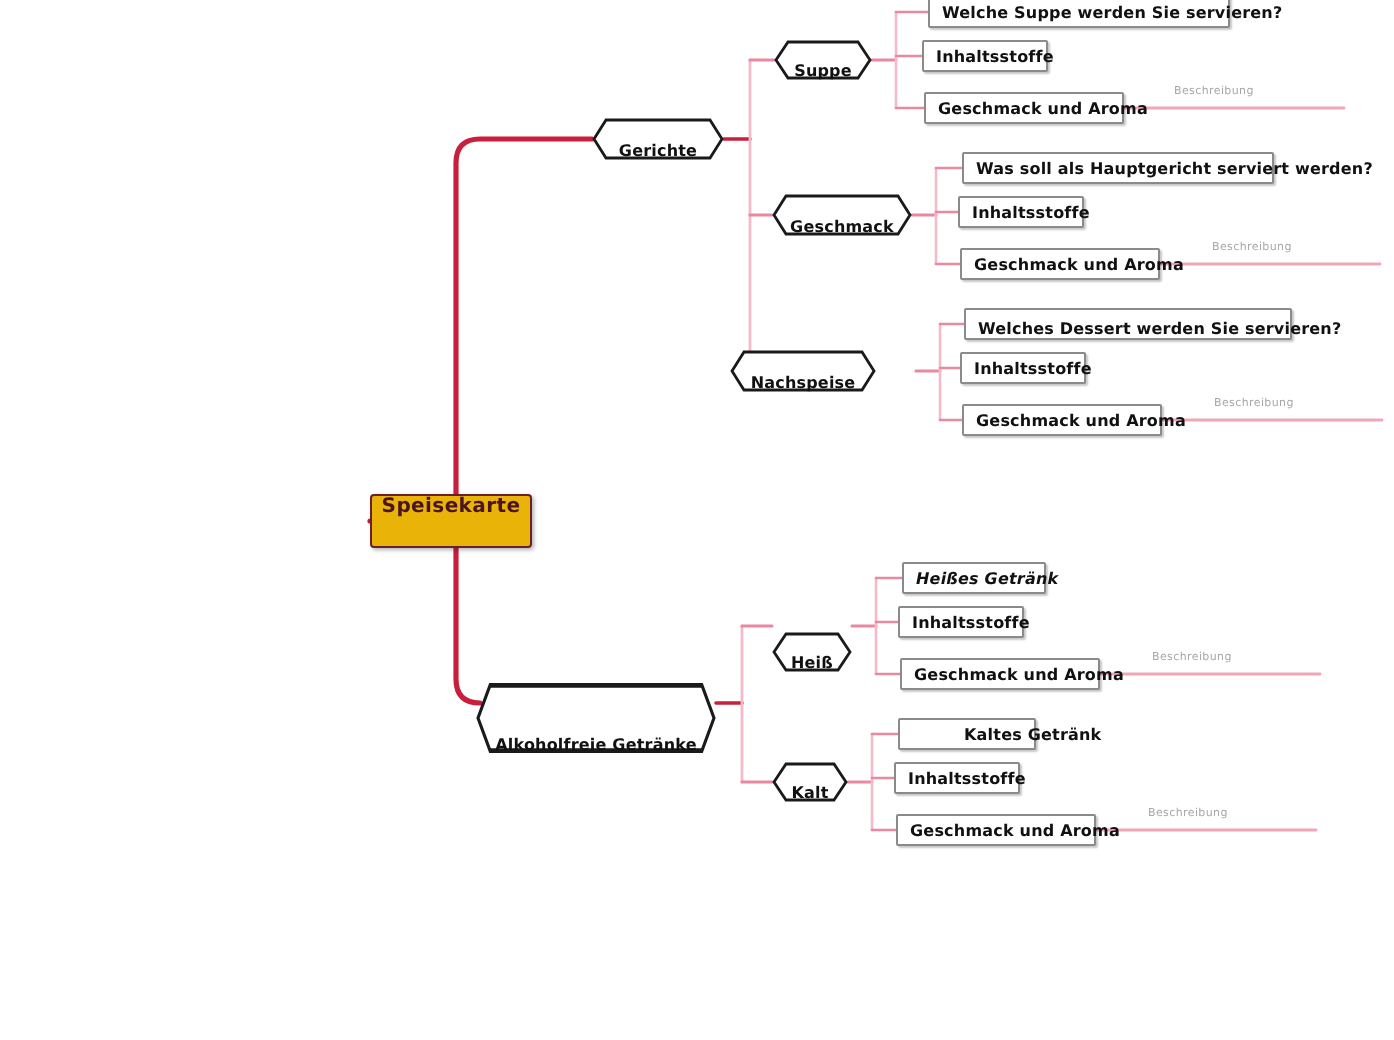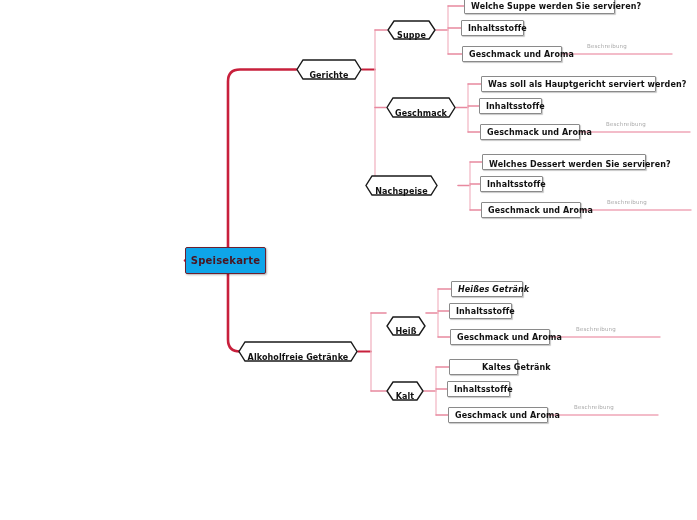--- a/index.html
+++ b/index.html
@@ -23,26 +23,26 @@
     left: 0; top: 0;
     width: 697px;
     height: 520px;
     pointer-events: none;
   }
 
   
   .root-node {
     position: absolute;
     box-sizing: border-box;
-    background: #0ea5e9;
+    background: #eab308;
     border: 1px solid #6b2030;
     border-radius: 2px;
     box-shadow: 1px 1px 2px rgba(0,0,0,0.30);
     display: flex;
-    align-items: center;
+    align-items: flex-start;
     justify-content: center;
     color: #4a1520;
     font-weight: bold;
     font-size: 10px;
     letter-spacing: 0.2px;
     z-index: 5;
   }
 
   
   .hex {
@@ -170,21 +170,21 @@
       <div class="leaf" style="left: 462px; top: 46px; width: 100px; height: 16px;">
         <span>Geschmack und Aroma</span>
       </div>
       <div class="desc-label" style="left: 587px; top: 43px;">Beschreibung</div>
       <div class="hex" style="left: 386px; top: 97px; width: 70px; height: 21px;">
         <svg class="hex-shape" viewBox="0 0 70 21" preserveAspectRatio="none">
           <polygon points="7,1 63,1 69,10.5 63,20 7,20 1,10.5" fill="#ffffff" stroke="#1a1a1a" stroke-width="1.4"></polygon>
         </svg>
         <span class="hex-label">Geschmack</span>
       </div>
-      <div class="leaf" style="left: 481px; top: 76px; width: 175px; height: 16px;">
+      <div class="leaf" style="left: 481px; top: 76px; width: 156px; height: 16px;">
         <span>Was soll als Hauptgericht serviert werden?</span>
       </div>
       <div class="leaf" style="left: 479px; top: 98px; width: 63px; height: 16px;">
         <span>Inhaltsstoffe</span>
       </div>
       <div class="leaf" style="left: 480px; top: 124px; width: 100px; height: 16px;">
         <span>Geschmack und Aroma</span>
       </div>
       <div class="desc-label" style="left: 606px; top: 121px;">Beschreibung</div>
       <div class="hex" style="left: 365px; top: 175px; width: 73px; height: 21px;">
@@ -196,21 +196,21 @@
       <div class="leaf" style="left: 482px; top: 154px; width: 164px; height: 16px; align-items: flex-end;">
         <span>Welches Dessert werden Sie servieren?</span>
       </div>
       <div class="leaf" style="left: 480px; top: 176px; width: 63px; height: 16px;">
         <span>Inhaltsstoffe</span>
       </div>
       <div class="leaf" style="left: 481px; top: 202px; width: 100px; height: 16px;">
         <span>Geschmack und Aroma</span>
       </div>
       <div class="desc-label" style="left: 607px; top: 199px;">Beschreibung</div>
-      <div class="hex" style="left: 238px; top: 341px; width: 120px; height: 21px;">
+      <div class="hex" style="left: 238px; top: 341px; width: 120px; height: 36px;">
         <svg class="hex-shape" viewBox="0 0 120 21" preserveAspectRatio="none">
           <polygon points="7,1 113,1 119,10.5 113,20 7,20 1,10.5" fill="#ffffff" stroke="#1a1a1a" stroke-width="1.4"></polygon>
         </svg>
         <span class="hex-label">Alkoholfreie Getränke</span>
       </div>
       <div class="hex" style="left: 386px; top: 316px; width: 40px; height: 20px;">
         <svg class="hex-shape" viewBox="0 0 40 20" preserveAspectRatio="none">
           <polygon points="7,1 33,1 39,10 33,19 7,19 1,10" fill="#ffffff" stroke="#1a1a1a" stroke-width="1.4"></polygon>
         </svg>
         <span class="hex-label">Heiß</span>

